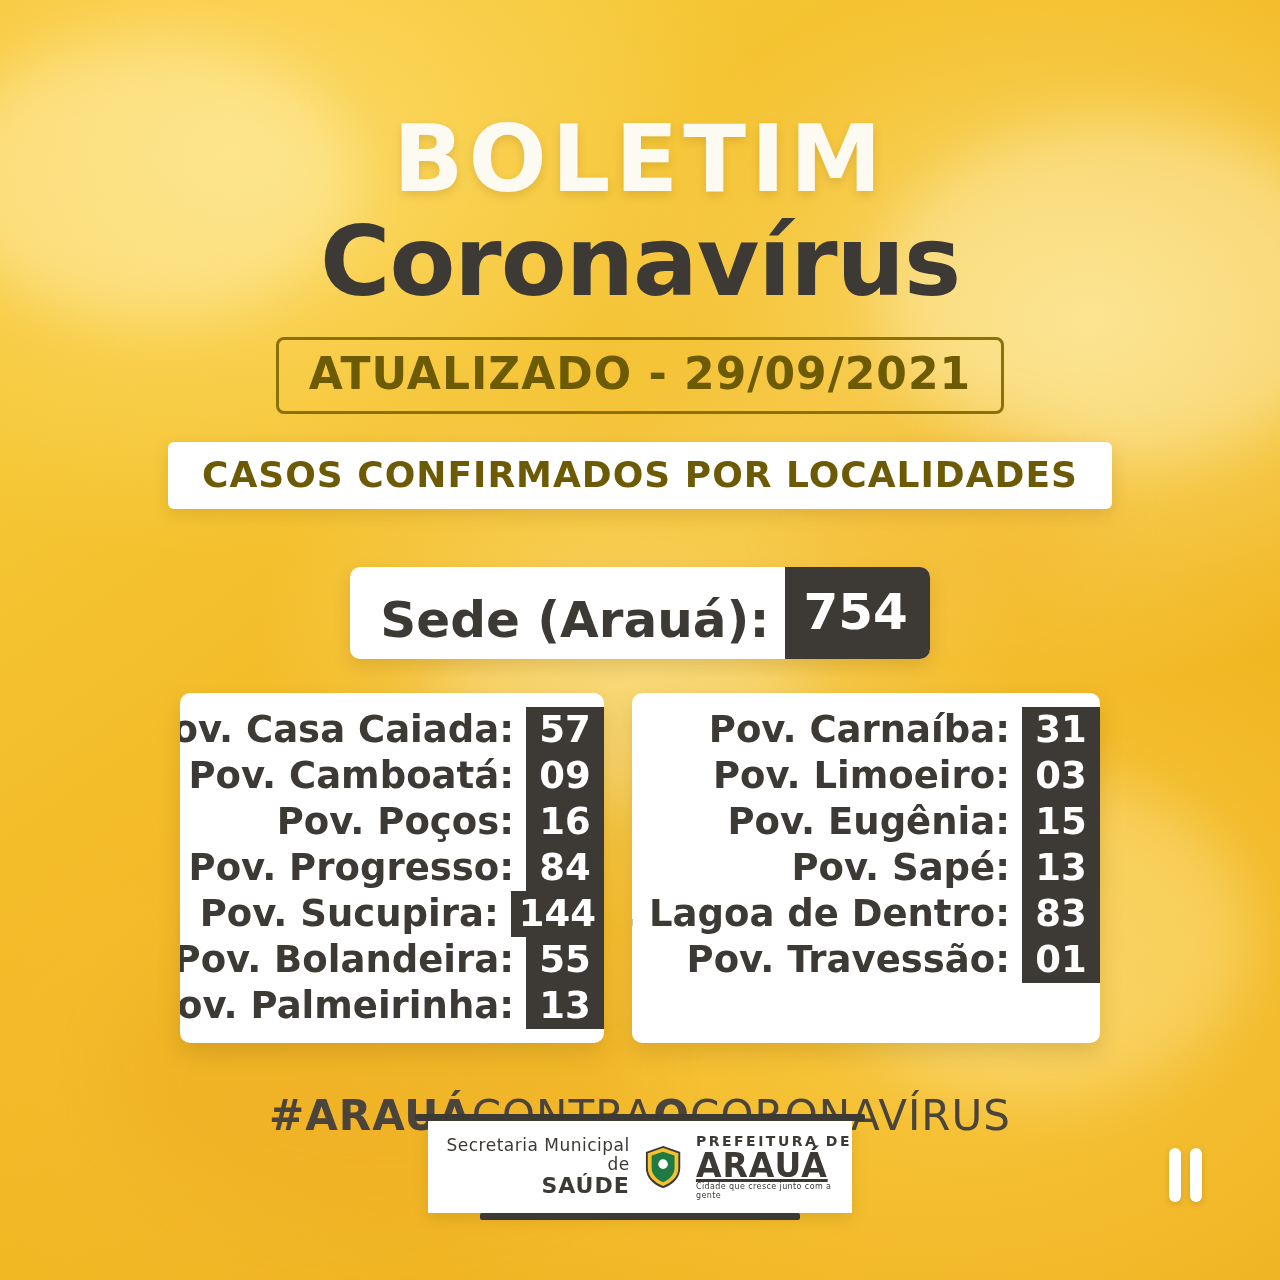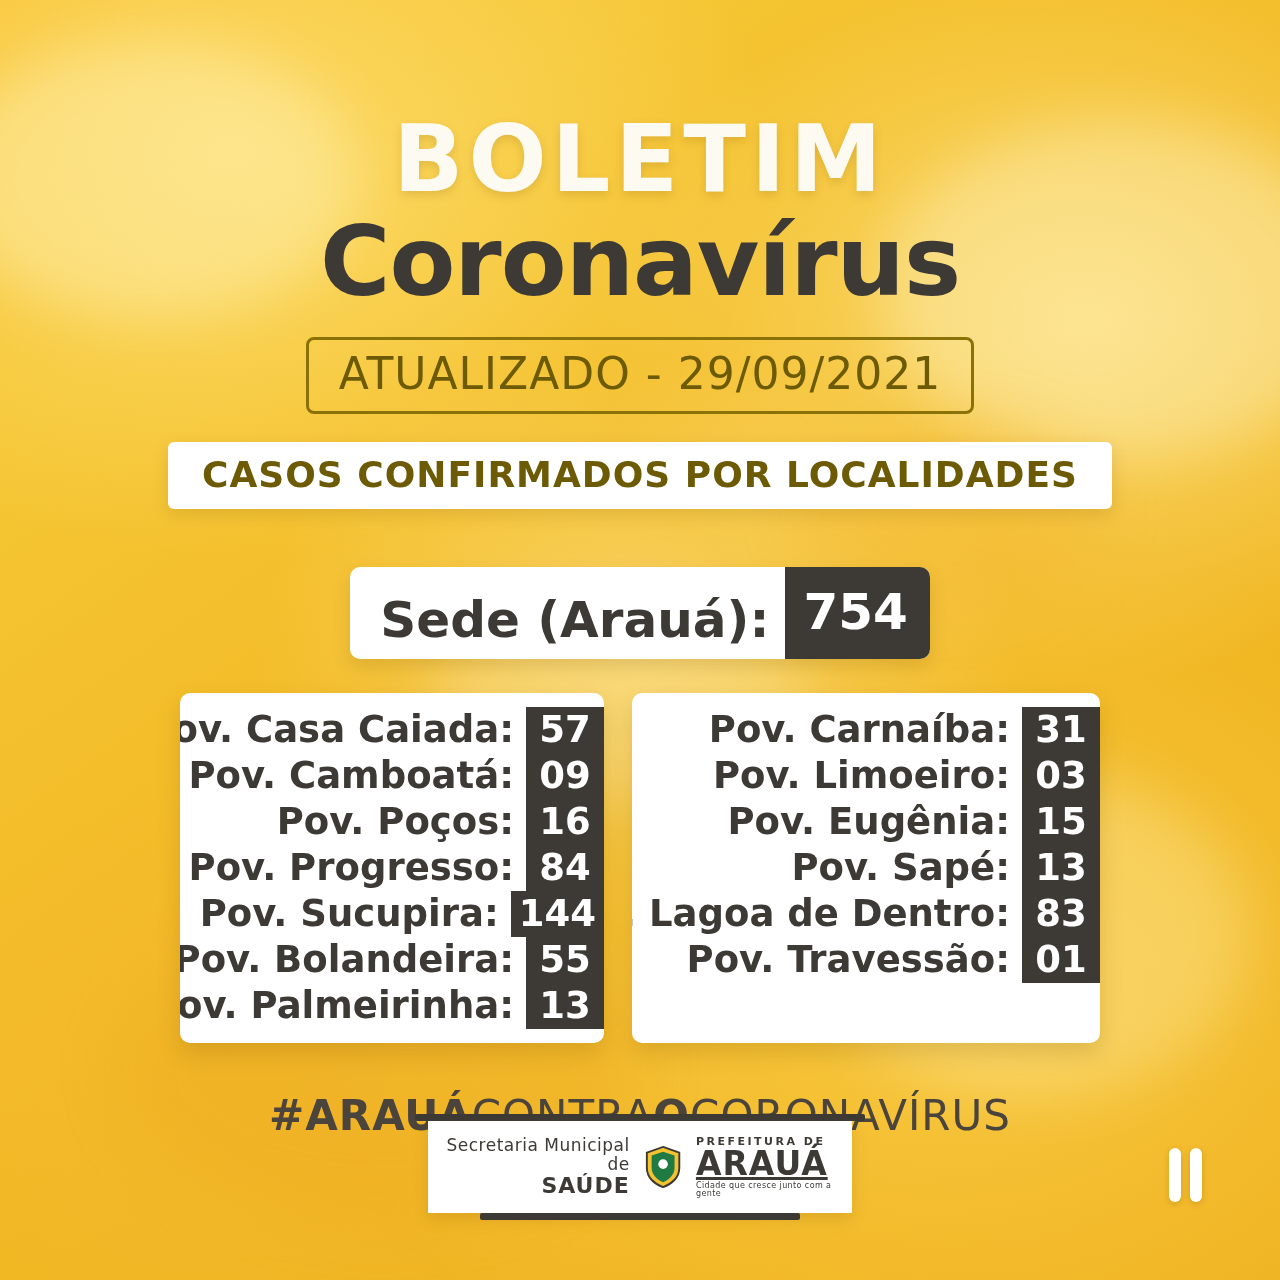--- a/index.html
+++ b/index.html
@@ -75,21 +75,21 @@
   .updated-wrap {
     display: flex;
     justify-content: center;
     margin-top: 24px;
   }
   .updated-box {
     border: 3px solid #8a7209;
     border-radius: 8px;
     padding: 8px 30px 12px 30px;
     font-family: "DejaVu Sans", sans-serif;
-    font-weight: normal;
+    font-weight: bold;
     font-size: 44px;
     letter-spacing: 1px;
     color: #6d5a05;
   }
 
   .subtitle-wrap {
     display: flex;
     justify-content: center;
     margin-top: 28px;
   }
@@ -247,21 +247,21 @@
     width: 40px;
     height: 46px;
   }
   .pref-block {
     text-align: left;
     line-height: 1.05;
     color: #3d3a36;
   }
   .pref-top {
     font-family: "DejaVu Sans", sans-serif;
-    font-size: 11px;
+    font-size: 14px;
     font-weight: bold;
     letter-spacing: 2.5px;
   }
   .pref-mid {
     font-family: "DejaVu Sans", sans-serif;
     font-size: 33px;
     font-weight: bold;
     letter-spacing: 1px;
     text-decoration: underline;
   }

